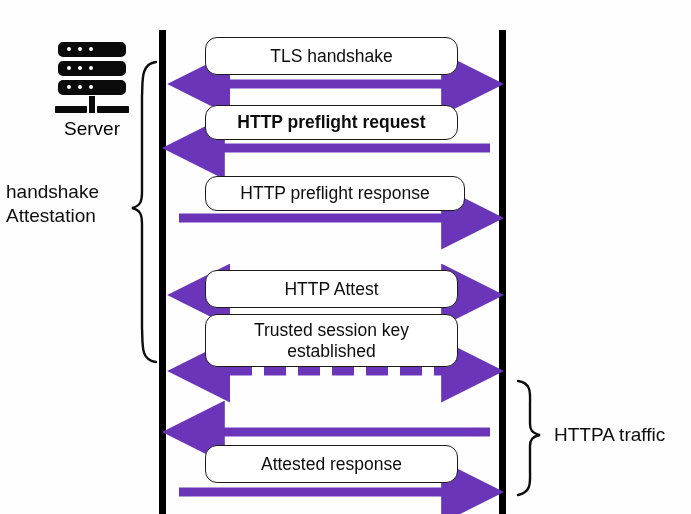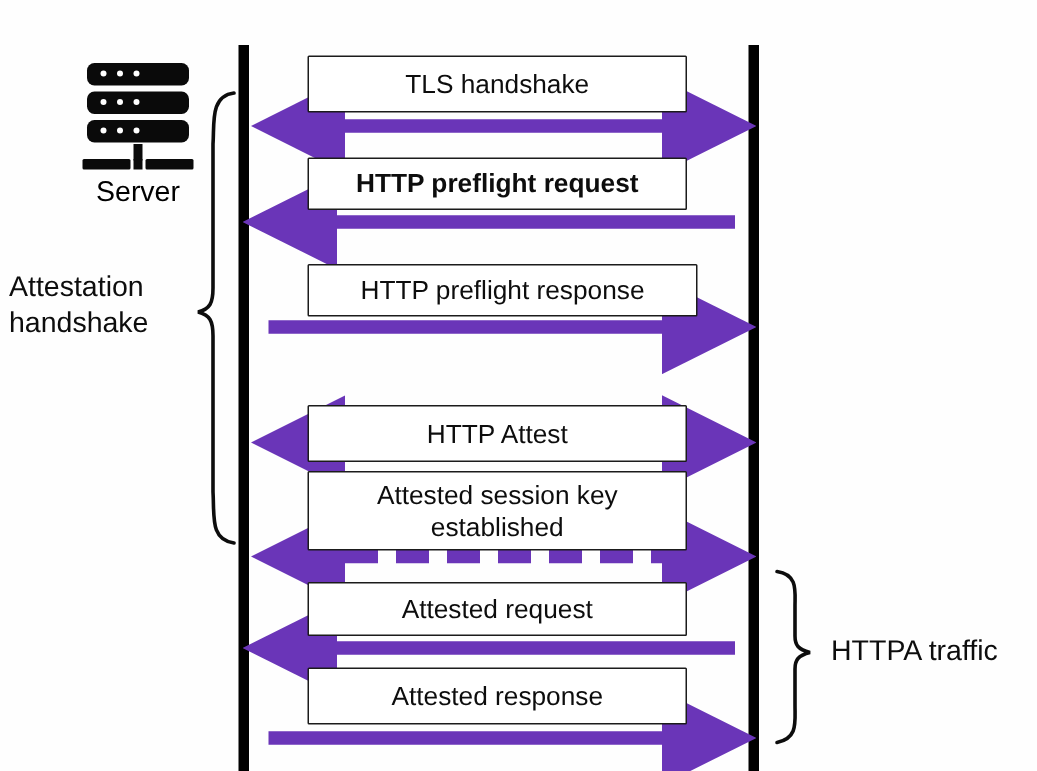--- a/index.html
+++ b/index.html
@@ -109,21 +109,21 @@
     left: 19px; top: 7px;
     width: 28px; height: 28px;
   }
 
   
   .msg-box {
     position: absolute;
     box-sizing: border-box;
     background: #ffffff;
     border: 1.6px solid #1b1b1b;
-    border-radius: 1px;
+    border-radius: 12px;
     display: flex;
     align-items: center;
     justify-content: center;
     text-align: center;
     color: #0d0d0d;
     font-size: 17.5px;
     line-height: 1.15;
     padding: 0 8px;
   }
 
@@ -227,27 +227,24 @@
 
   <div class="msg-box" style="left:205px; top:176px; width:260px; height:35px;">
     <span>HTTP preflight response</span>
   </div>
 
   <div class="msg-box" style="left:205px; top:250px; width:253px; height:38px;margin-top:20px;">
     <span>HTTP Attest</span>
   </div>
 
   <div class="msg-box" style="left:205px; top:314px; width:253px; height:53px; flex-direction:column; justify-content:center;">
-    <span>Attested session key</span>
+    <span>Trusted session key</span>
     <span>established</span>
   </div>
 
-  <div class="msg-box" style="left:205px; top:388px; width:253px; height:36px;">
-    <span>Attested request</span>
-  </div>
 
   <div class="msg-box" style="left:205px; top:445px; width:253px; height:38px;">
     <span>Attested response</span>
   </div>
 
   <svg id="brace-layer">
 
     <path d="M156,62
              C140,64 143,82 142,96
              L142,192
@@ -259,19 +256,19 @@
     <path d="M518,381
              C532,383 530,394 530,404
              L530,424
              C530,430 532,433 540,435
              C532,437 530,440 530,446
              L530,470
              C530,482 532,492 518,495" fill="none" stroke="#0d0d0d" stroke-width="2.4" stroke-linecap="round"></path>
   </svg>
 
   <div class="brace-label" id="label-attestation">
+    <div>handshake</div>
     <div>Attestation</div>
-    <div>handshake</div>
   </div>
 
   <div class="brace-label" id="label-httpa">HTTPA traffic</div>
 
 </div>
 
 </body></html>

